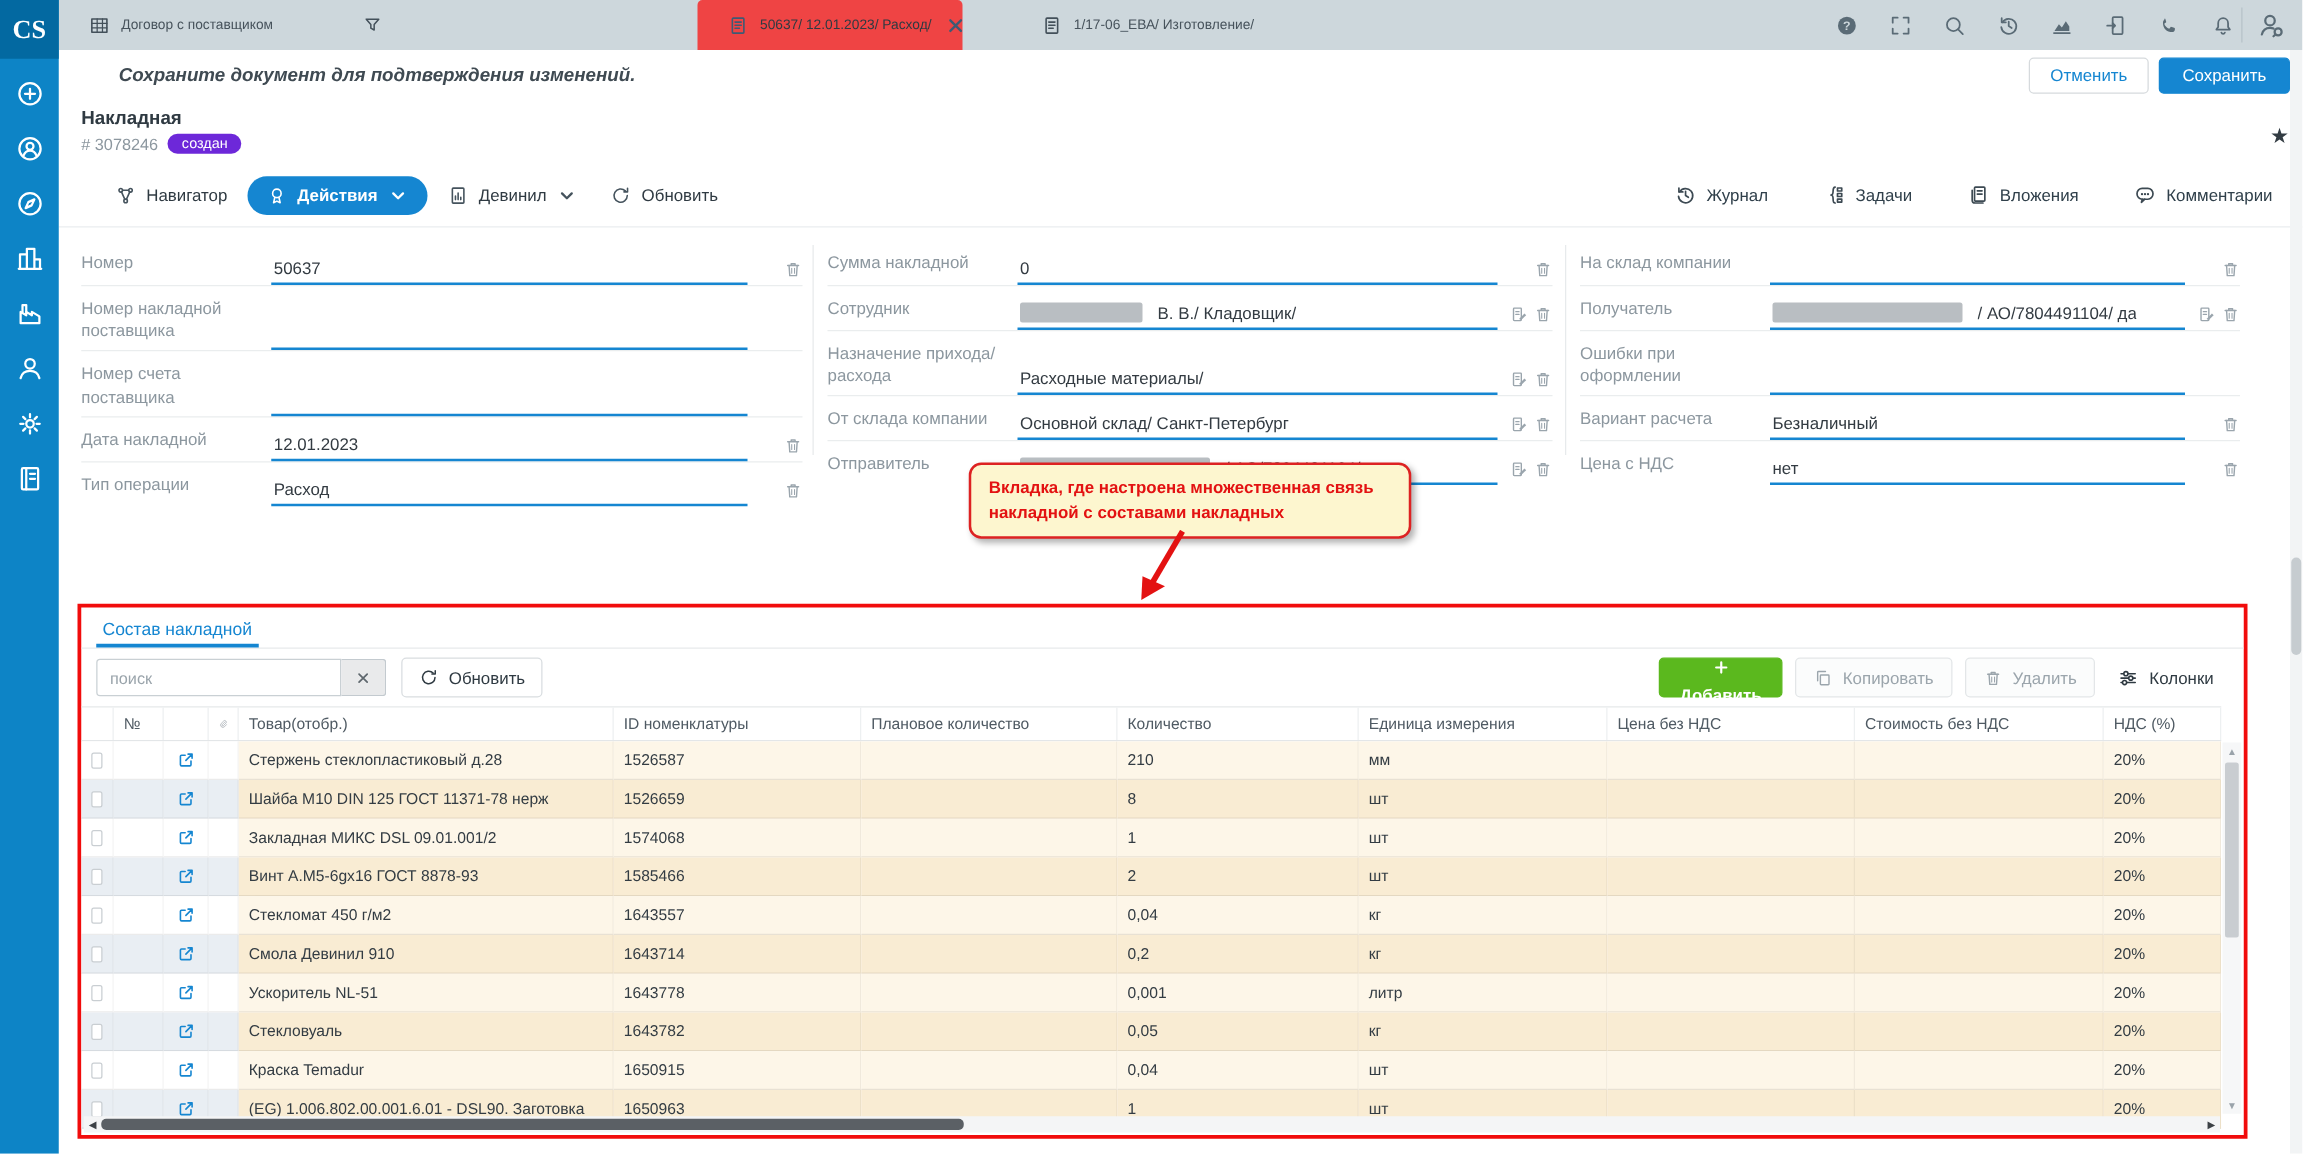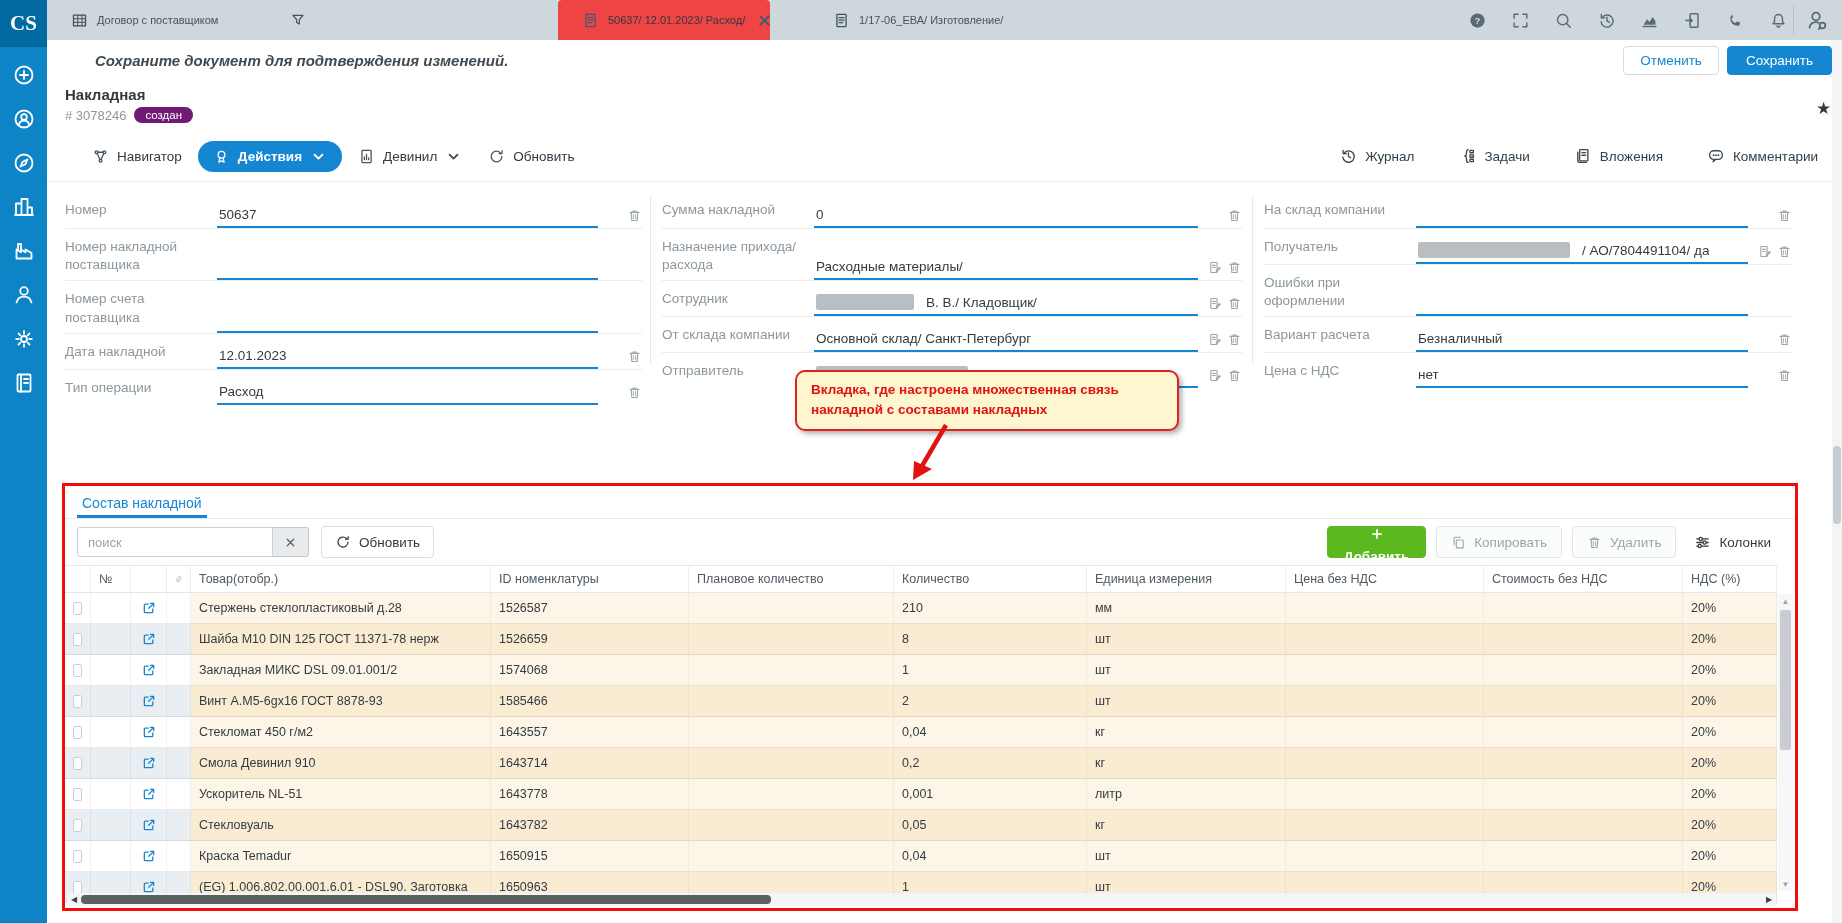--- a/index.html
+++ b/index.html
@@ -44,21 +44,21 @@
   .btn-cancel { height:29px; padding:0 16px; background:#fff; border:1px solid #d6dadd; border-radius:4px;
                 color:#1586d1; font-size:13.5px; cursor:pointer; display:flex; align-items:center; }
   .btn-save { height:29px; padding:0 18px; background:#1586d1; border:1px solid #1586d1; border-radius:4px;
               color:#fff; font-size:13.5px; cursor:pointer; display:flex; align-items:center; }
 
   
   .doc-header { position:absolute; left:65px; top:86px; }
   .doc-title { font-weight:bold; font-size:15px; color:#2f3a42; }
   .doc-sub { margin-top:4px; display:flex; align-items:center; gap:8px; }
   .doc-number { color:#8c979f; font-size:13px; }
-  .status-pill { background:#701a75; color:#fff; font-size:11.5px; padding:2px 11px; border-radius:10px; }
+  .status-pill { background:#6d28d9; color:#fff; font-size:11.5px; padding:2px 11px; border-radius:10px; }
   .fav-star { position:absolute; left:1816px; top:98px; font-size:17px; color:#333c43; cursor:pointer; }
 
   
   .toolbar { position:absolute; left:82px; top:138px; width:1740px; height:36px; display:flex; align-items:center; }
   .tool-left { display:flex; align-items:center; gap:6px; }
   .tool-btn { display:flex; align-items:center; gap:8px; padding:6px 10px; color:#2f3a42; font-size:13.5px; cursor:pointer; white-space:nowrap; }
   .tool-btn .icon { width:17px; height:17px; color:#45535d; }
   .chev { width:13px; height:13px; }
   .actions-btn { background:#1586d1; color:#fff; border-radius:17px; padding:7px 15px; font-weight:bold; }
   .actions-btn .icon { color:#fff; }
@@ -77,21 +77,21 @@
   .f-row + .f-row { border-top:1px solid #eaedee; }
   .f-label { width:152px; padding:2px 8px 6px 0; color:#8c979f; line-height:1.35; font-size:13.5px; }
   .f-mid { flex:1; display:flex; align-items:flex-end; gap:6px; border-bottom:2px solid #1586d1; padding:0 2px 4px 2px; min-height:26px; }
   .f-val { font-size:13.5px; color:#333b42; white-space:nowrap; overflow:hidden; }
   .redacted { display:inline-block; height:16px; width:98px; background:#b9bec2; border-radius:2px; vertical-align:middle; margin-right:6px; }
   .redacted.wide { width:152px; }
   .f-icons { width:44px; display:flex; align-items:flex-end; justify-content:flex-end; gap:4px; padding:0 0 5px 4px; color:#9aa5ad; }
   .f-icons .icon { width:15px; height:15px; cursor:pointer; }
 
   
-  .annotation { position:absolute; left:795px; top:370px; width:384px; background:#fdf6cf;
+  .annotation { position:absolute; left:775px; top:370px; width:354px; background:#fdf6cf;
                 border:2px solid #dd2222; border-radius:10px; padding:8px 14px;
                 color:#e31212; font-weight:bold; font-size:13.5px; line-height:1.5;
                 box-shadow:3px 3px 5px rgba(0,0,0,.3); z-index:6; }
   .anno-arrow { position:absolute; left:900px; top:424px; width:60px; height:60px; z-index:6; }
 
   
   .composition { position:absolute; left:62px; top:483px; width:1736px; height:428px;
                  border:3px solid #f10c0c; background:#fff; z-index:5; overflow:hidden; }
   .comp-tabs { height:33px; border-bottom:1px solid #e8eaec; padding-left:12px; display:flex; align-items:flex-end; }
   .comp-tab { padding:7px 5px 4px; border-bottom:3px solid #1586d1; color:#1586d1; font-size:14px; cursor:pointer; }
@@ -489,46 +489,46 @@
         <span class="icon">
           <svg viewBox="0 0 24 24" fill="none" stroke="currentColor" stroke-width="1.8" stroke-linecap="round" stroke-linejoin="round">
             <path d="M5 7h14M9.5 7V4.8h5V7"></path>
             <path d="M6.8 7l.9 13h8.6l.9-13"></path>
             <path d="M10.2 10.5v6.5M13.8 10.5v6.5" stroke-width="1.4"></path>
           </svg>
         </span>
       </div>
     </div>
     <div class="f-row">
-      <div class="f-label">Назначение прихода/ расхода</div>
-      <div class="f-mid">
-        <span class="f-val">Расходные материалы/</span>
+      <div class="f-label">Сотрудник</div>
+      <div class="f-mid">
+        <span class="redacted"></span>
+        <span class="f-val">В. В./ Кладовщик/</span>
       </div>
       <div class="f-icons">
         <span class="icon">
           <svg viewBox="0 0 24 24" fill="none" stroke="currentColor" stroke-width="1.8" stroke-linecap="round" stroke-linejoin="round">
             <rect x="4.5" y="4" width="10" height="16" rx="1"></rect>
             <path d="M7.5 8.5h4M7.5 12h4"></path>
             <path d="M12.5 16.8l6-6 2.2 2.2-6 6h-2.2z" fill="currentColor" stroke="none"></path>
           </svg>
         </span>
         <span class="icon">
           <svg viewBox="0 0 24 24" fill="none" stroke="currentColor" stroke-width="1.8" stroke-linecap="round" stroke-linejoin="round">
             <path d="M5 7h14M9.5 7V4.8h5V7"></path>
             <path d="M6.8 7l.9 13h8.6l.9-13"></path>
             <path d="M10.2 10.5v6.5M13.8 10.5v6.5" stroke-width="1.4"></path>
           </svg>
         </span>
       </div>
     </div>
     <div class="f-row">
-      <div class="f-label">Сотрудник</div>
-      <div class="f-mid">
-        <span class="redacted"></span>
-        <span class="f-val">В. В./ Кладовщик/</span>
+      <div class="f-label">Назначение прихода/ расхода</div>
+      <div class="f-mid">
+        <span class="f-val">Расходные материалы/</span>
       </div>
       <div class="f-icons">
         <span class="icon">
           <svg viewBox="0 0 24 24" fill="none" stroke="currentColor" stroke-width="1.8" stroke-linecap="round" stroke-linejoin="round">
             <rect x="4.5" y="4" width="10" height="16" rx="1"></rect>
             <path d="M7.5 8.5h4M7.5 12h4"></path>
             <path d="M12.5 16.8l6-6 2.2 2.2-6 6h-2.2z" fill="currentColor" stroke="none"></path>
           </svg>
         </span>
         <span class="icon">

